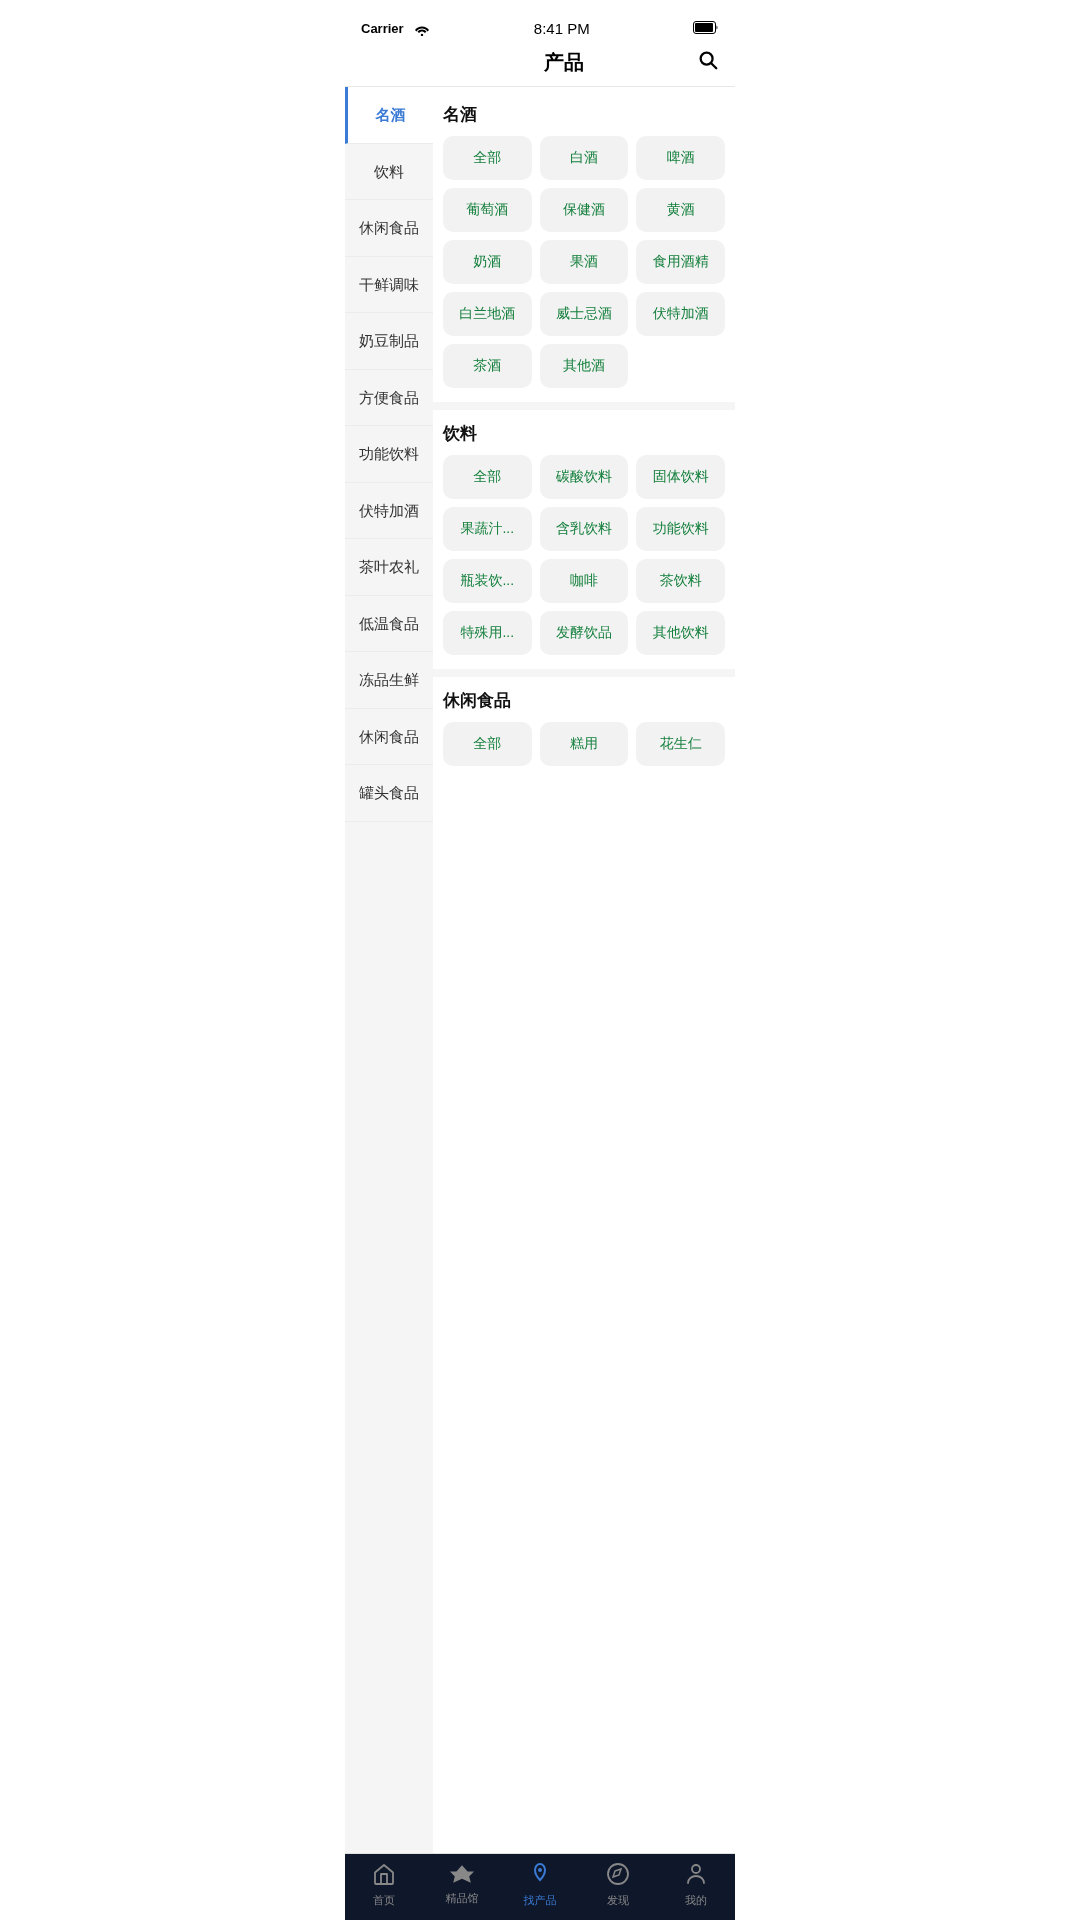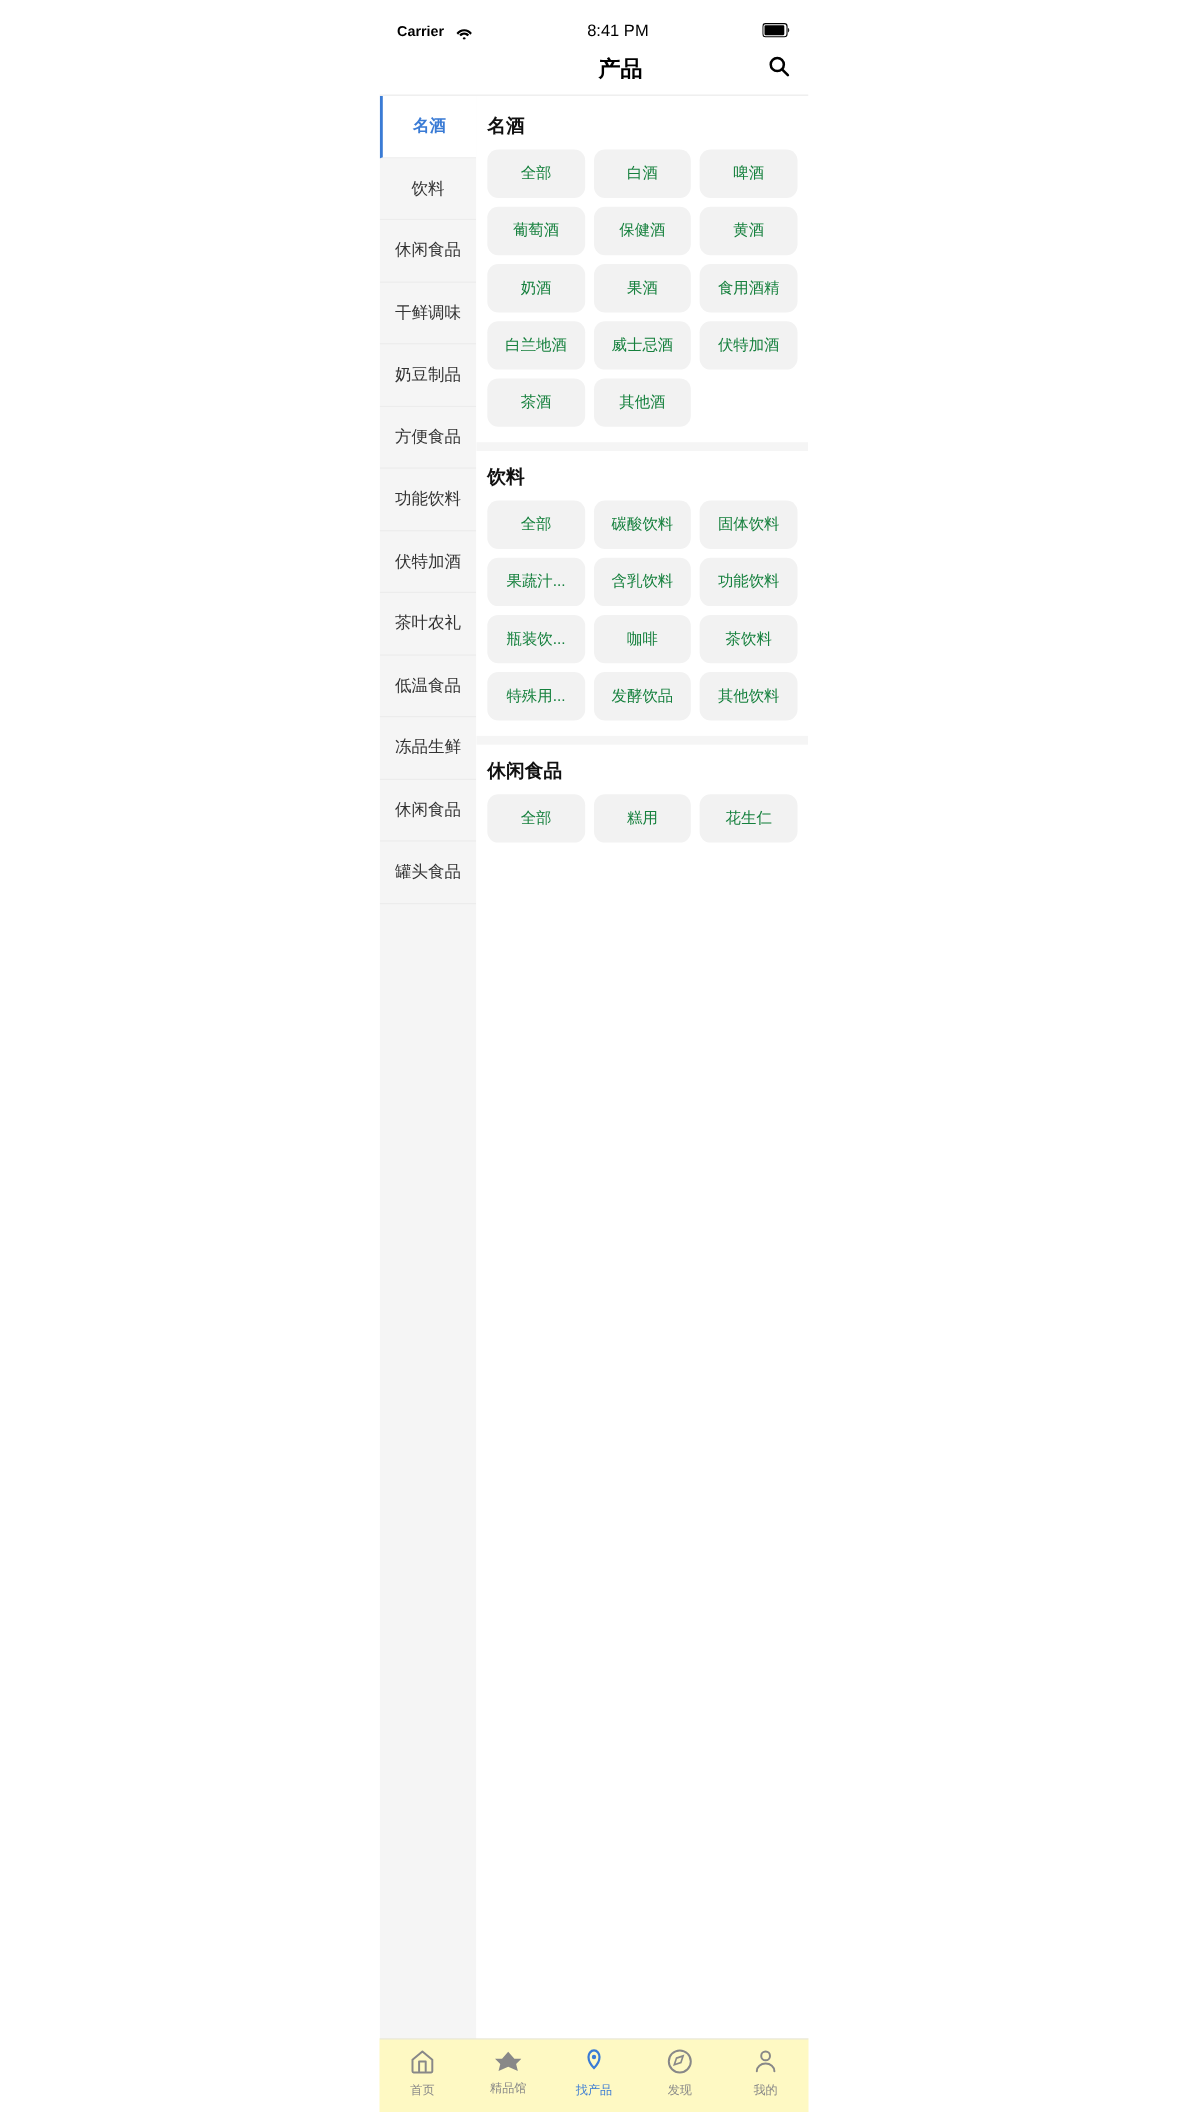--- a/index.html
+++ b/index.html
@@ -124,21 +124,21 @@
       background: #f5f5f5;
       margin: 4px -10px 12px;
     }
 
     
     .tab-bar {
       display: flex;
       justify-content: space-around;
       align-items: center;
       padding: 8px 0 12px;
-      background: #fef9c3;
+      background: #0f172a;
       border-top: 1px solid #e0e0e0;
       position: fixed;
       bottom: 0;
       width: 390px;
     }
     .tab-item {
       display: flex;
       flex-direction: column;
       align-items: center;
       gap: 3px;

